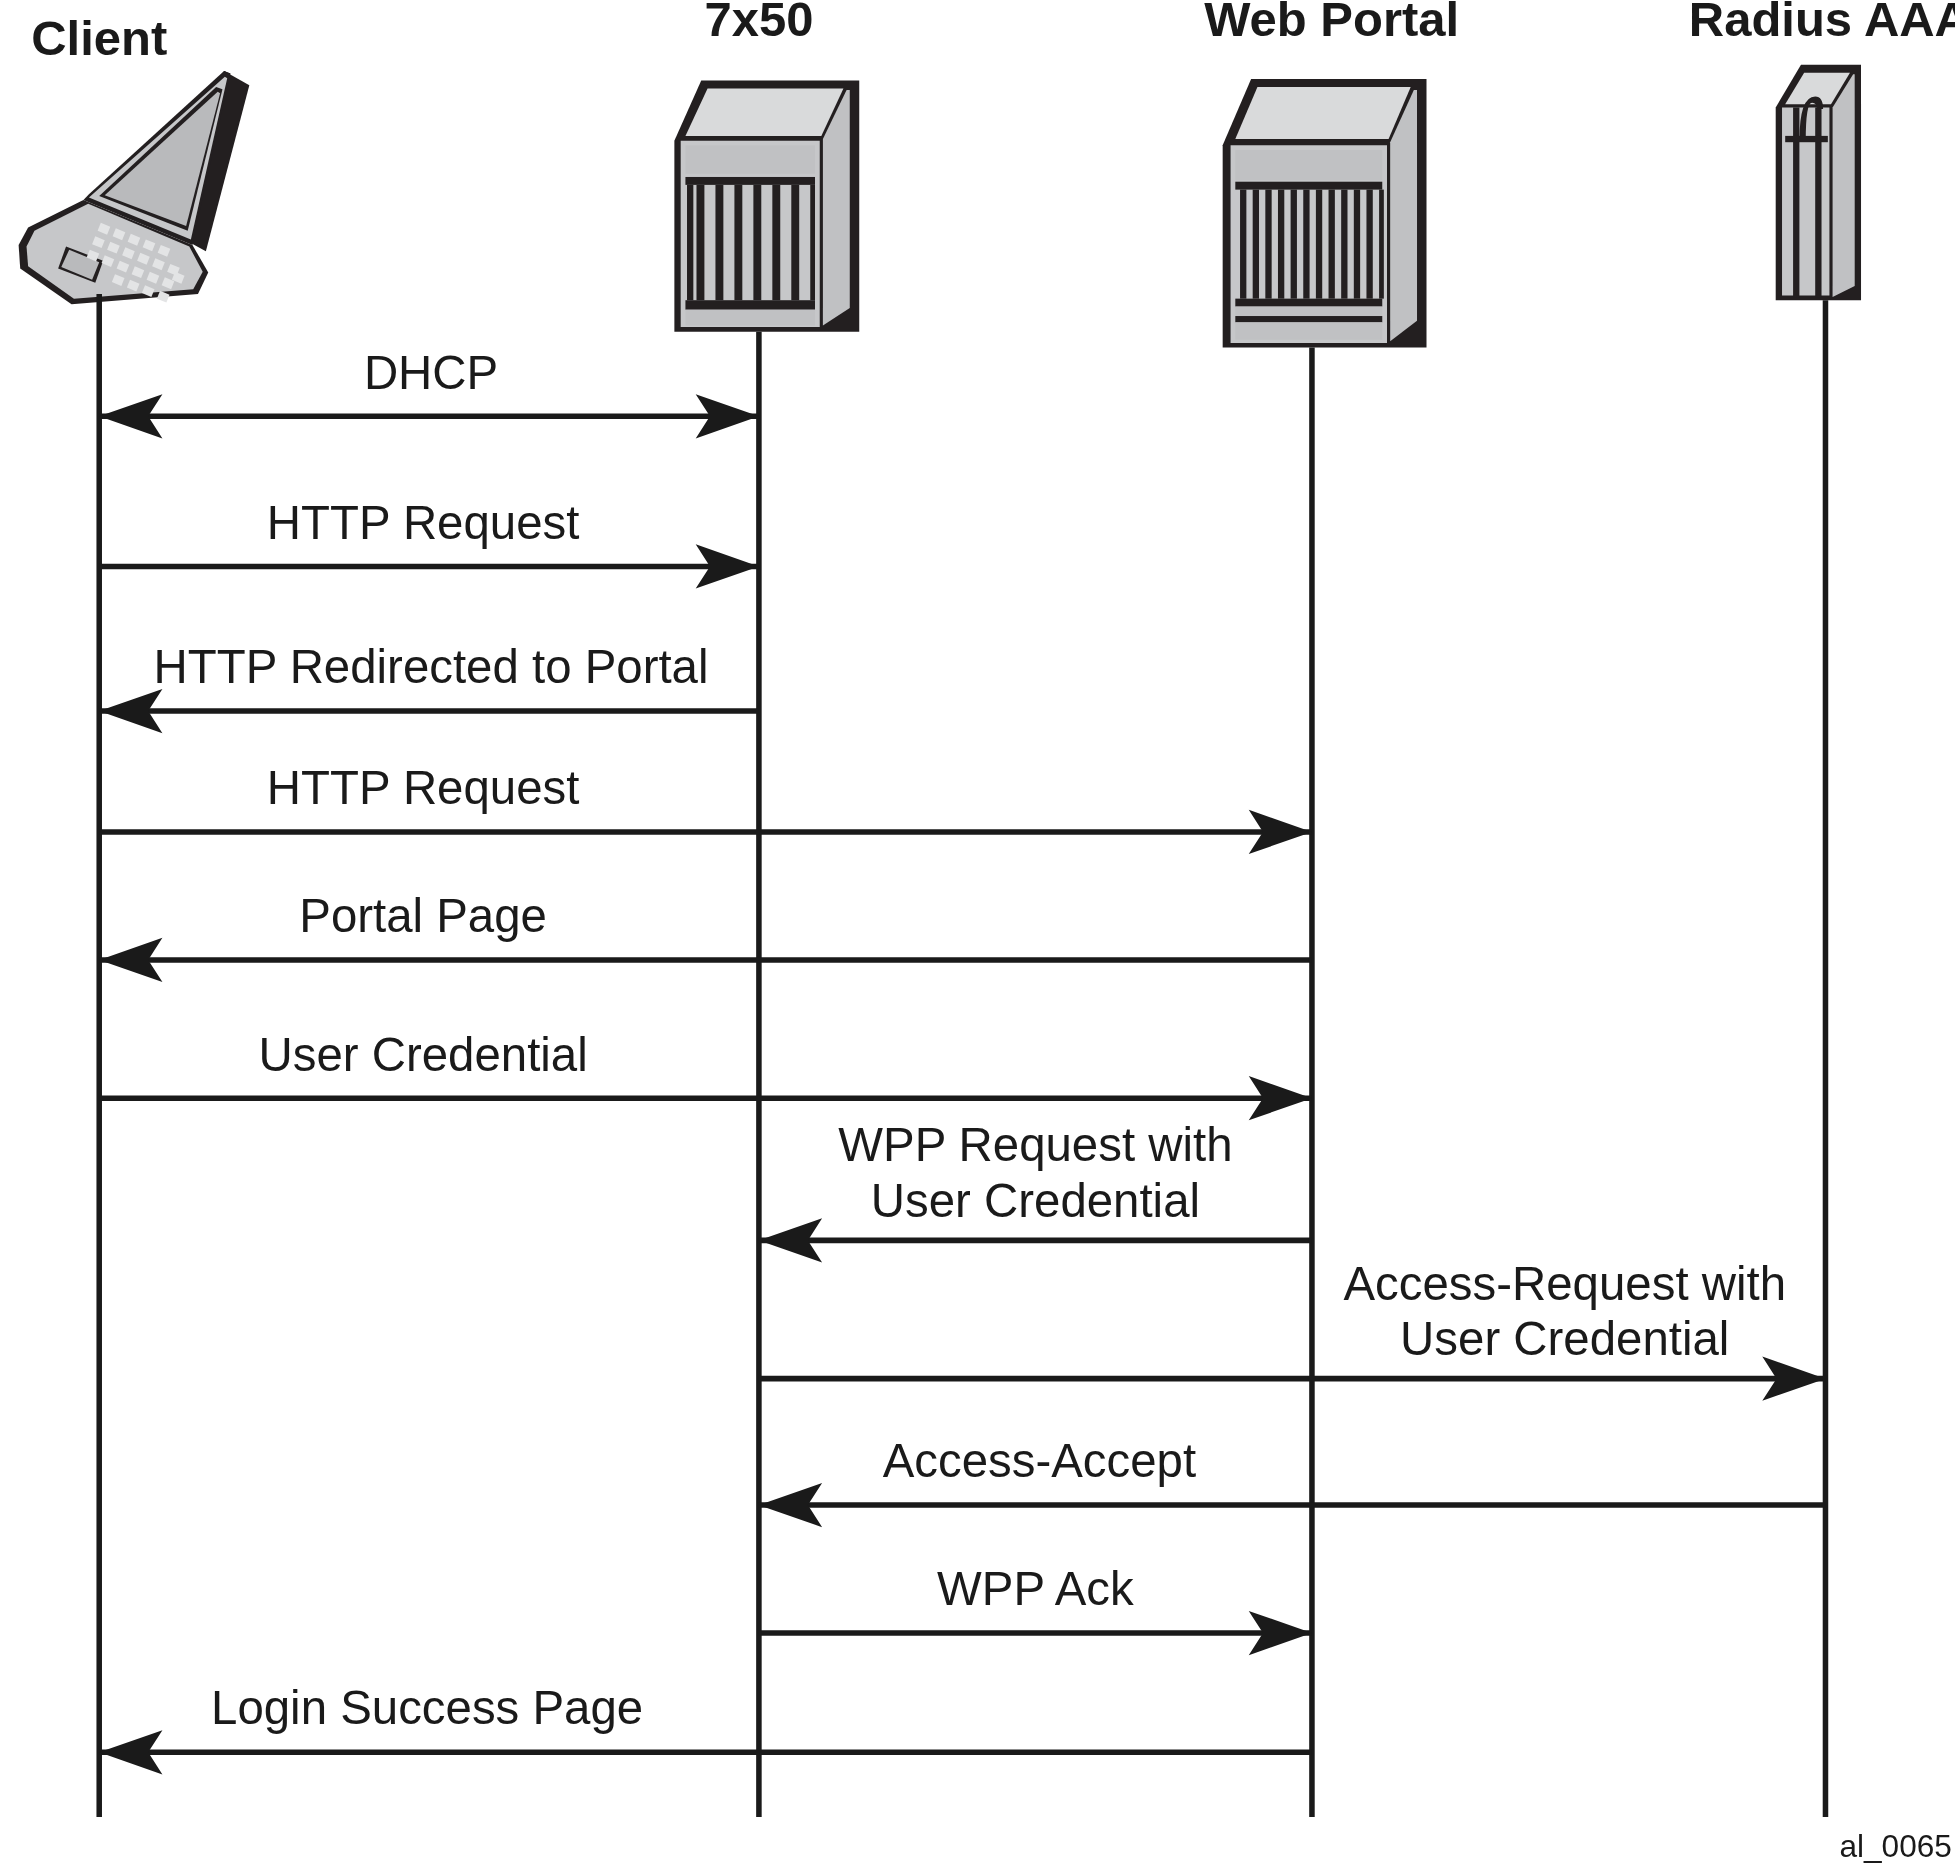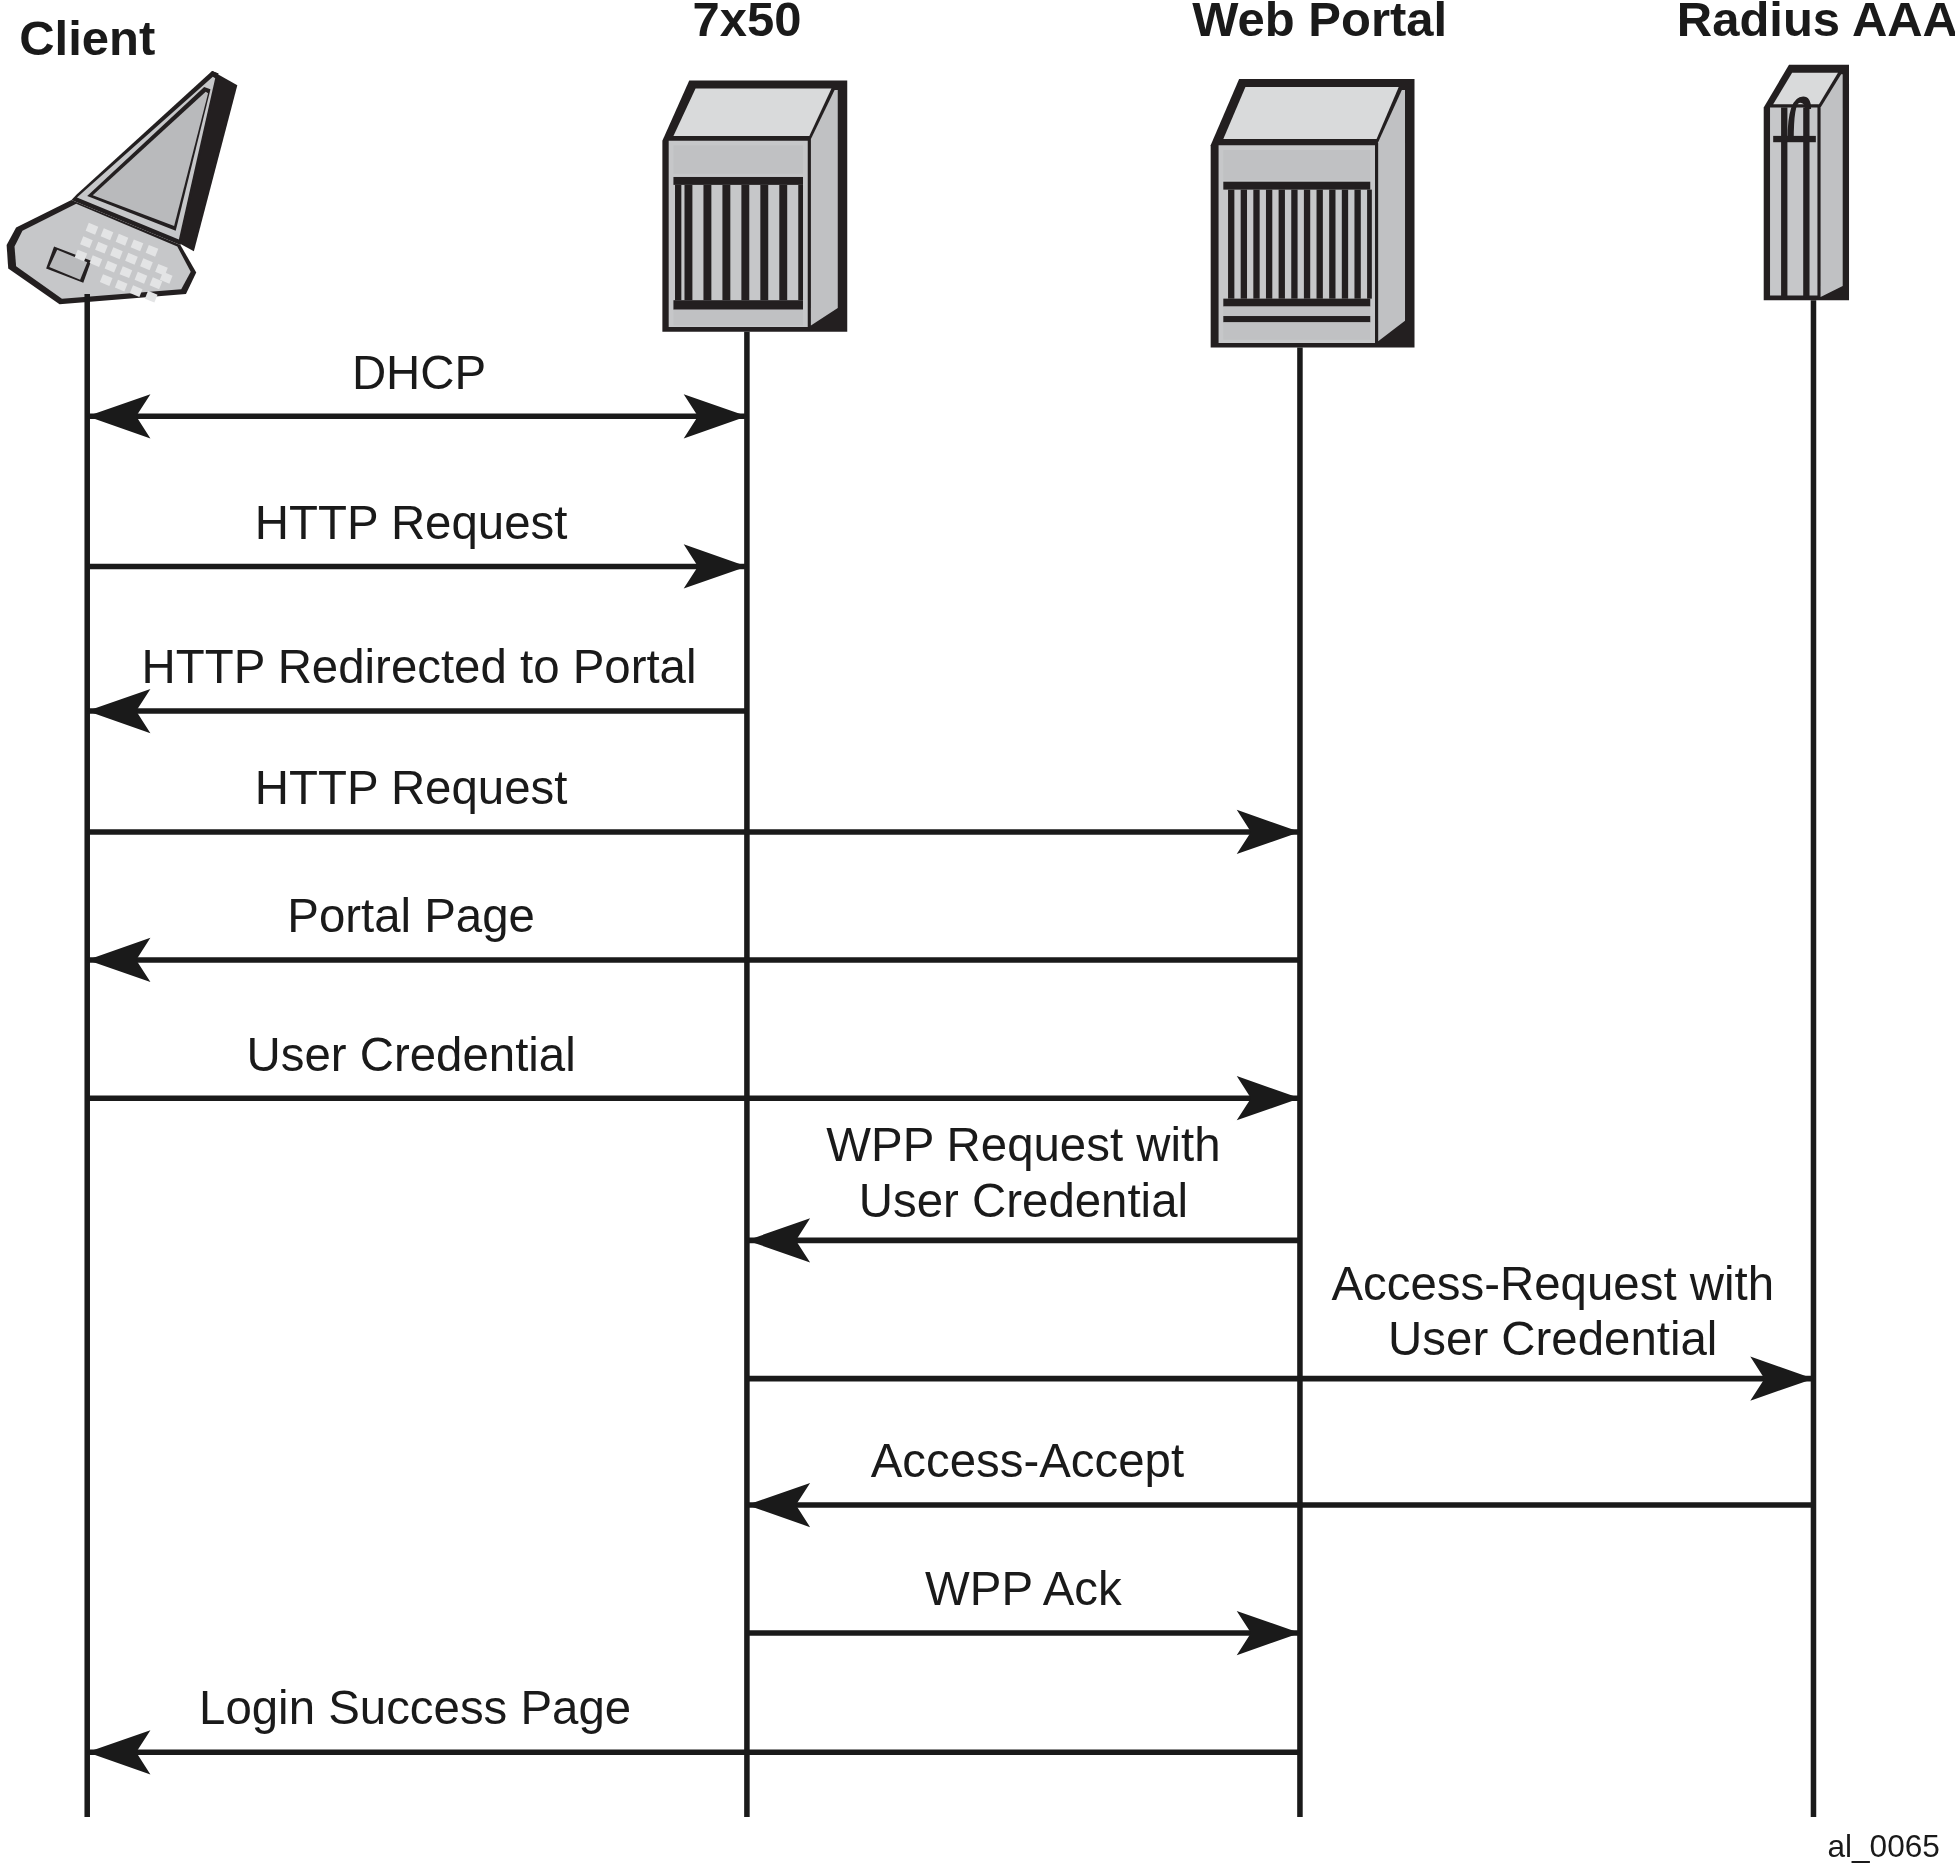--- a/index.html
+++ b/index.html
@@ -9,21 +9,21 @@
   }
   body {
     width: 1956px;
     height: 1874px;
     font-family: "Liberation Sans", sans-serif;
     overflow: hidden;
     position: relative;
   }
   #diagram-root {
     position: absolute;
-    left: 0; top: 0;
+    left: 12px; top: 0;
     width: 1564px;
     height: 1874px;
     border-radius: 19px;
   }
   svg#seq-svg {
     display: block;
     width: 1956px;
     height: 1874px;
   }
   .node-title {

